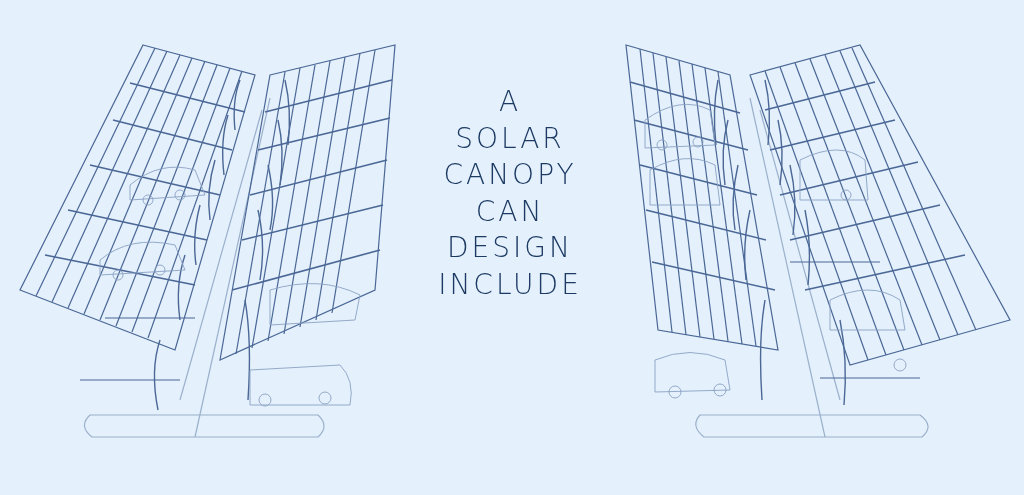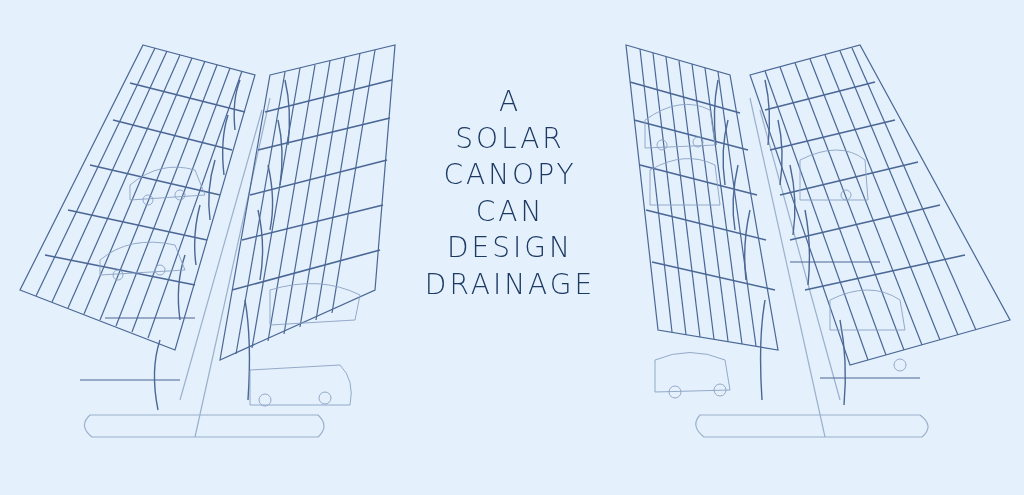--- a/index.html
+++ b/index.html
@@ -95,21 +95,21 @@
     <line x1="105" y1="318" x2="195" y2="318"></line>
   </g>
 </svg>
 
 <div class="headline">
   <div>A</div>
   <div>SOLAR</div>
   <div>CANOPY</div>
   <div>CAN</div>
   <div>DESIGN</div>
-  <div>DRAINAGE</div>
+  <div>INCLUDE</div>
 </div>
 
 <svg class="illus illus-right" viewBox="0 0 424 495" xmlns="http://www.w3.org/2000/svg">
   <g fill="none" stroke="#4a6796" stroke-width="1.2">
 
     <path d="M100 415 L320 415 Q335 426 322 437 L104 437 Q90 426 100 415 Z" stroke="#9bb0cc"></path>
     <line x1="225" y1="437" x2="150" y2="98" stroke="#9bb0cc"></line>
     <line x1="240" y1="400" x2="160" y2="110" stroke="#9bb0cc"></line>
 
     <path d="M26 45 L130 75 L178 350 L58 330 Z"></path>

